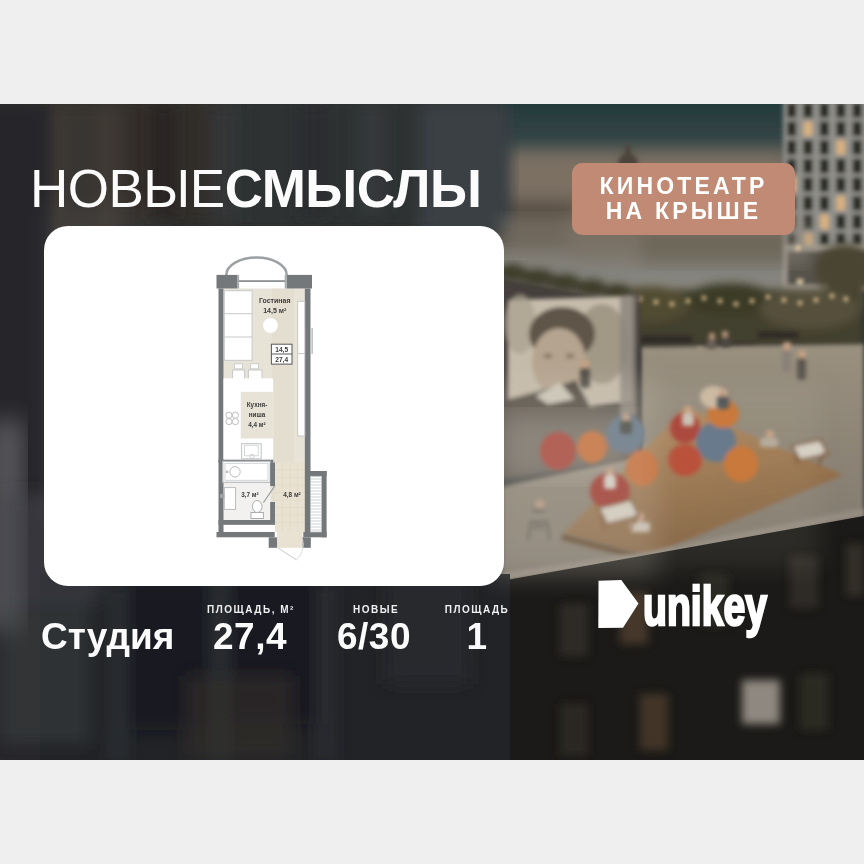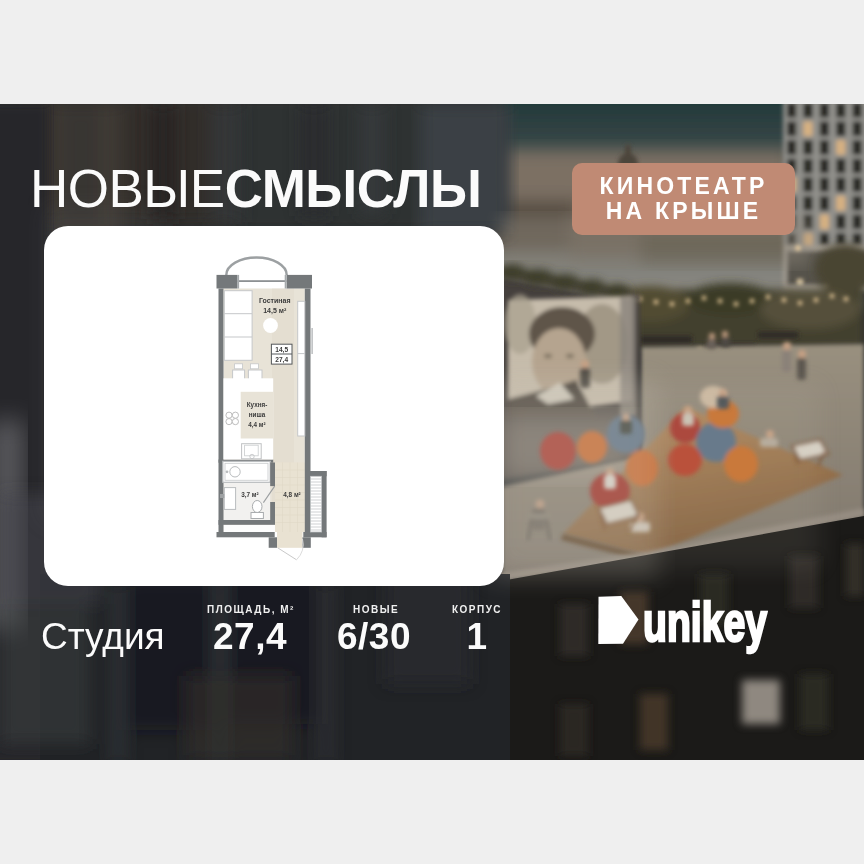--- a/index.html
+++ b/index.html
@@ -4,22 +4,22 @@
 <style>
 html,body{margin:0;padding:0;width:864px;height:864px;background:#efefef;overflow:hidden}
 body{position:relative;font-family:"Liberation Sans",sans-serif}
 #photo{position:absolute;left:0;top:104px;width:864px;height:656px;overflow:hidden;background:#2b2e30}
 #title{position:absolute;left:30px;top:162px;width:470px;color:#fbfbfb;font-size:53px;line-height:54px;white-space:nowrap;letter-spacing:-0.5px;font-weight:400}
 #title b{font-weight:700}
 #badge{position:absolute;left:572px;top:163px;width:223px;height:72px;background:#c08a74;border-radius:10px;color:#fff;text-align:center;font-weight:700;font-size:23px;line-height:25px;padding-top:11px;box-sizing:border-box;letter-spacing:3.2px}
 #card{position:absolute;left:44px;top:226px;width:460px;height:360px;background:#fff;border-radius:24px}
 .lbl{position:absolute;top:604px;color:#f0f0f0;font-size:10px;font-weight:700;letter-spacing:1.5px;transform:translateX(-50%);white-space:nowrap}
 .val{position:absolute;top:616px;color:#fbfbfb;font-size:37px;font-weight:700;transform:translateX(-50%);white-space:nowrap;letter-spacing:0.5px}
-#studio{position:absolute;left:41px;top:616px;color:#fbfbfb;font-size:37px;font-weight:400;letter-spacing:0px}
-#ulogo{position:absolute;left:596px;top:592px}
+#studio{position:absolute;left:41px;top:616px;color:#fbfbfb;font-size:37px;font-weight:700;letter-spacing:0px}
+#ulogo{position:absolute;left:596px;top:576px}
 </style>
 </head>
 <body>
 
 <div id="photo">
 <svg width="864" height="656" viewBox="0 0 864 656">
 <defs>
 <linearGradient id="sky" x1="0" y1="0" x2="0" y2="1">
 <stop offset="0" stop-color="#1f3638"></stop>
           <stop offset="0.4" stop-color="#4a5452"></stop>
@@ -466,21 +466,21 @@
 <div id="studio">Студия</div>
 
 <div class="lbl" style="left:251px">ПЛОЩАДЬ, М²</div>
 
 <div class="val" style="left:250px">27,4</div>
 
 <div class="lbl" style="left:376px">НОВЫЕ</div>
 
 <div class="val" style="left:374px">6/30</div>
 
-<div class="lbl" style="left:477px">КОРПУС</div>
+<div class="lbl" style="left:477px">ПЛОЩАДЬ</div>
 
 <div class="val" style="left:477px">1</div>
 
 <div id="ulogo">
 <svg width="190" height="64" viewBox="0 0 190 64">
 
 <polygon points="2.5,4.8 25.3,3.9 42.5,27.4 27,51.8 2.3,52" fill="#fff"></polygon>
 
 <text x="47" y="49" font-family="Liberation Sans, sans-serif" font-weight="bold" font-size="55" fill="#fff" stroke="#fff" stroke-width="2.6" textLength="124" lengthAdjust="spacingAndGlyphs">unikey</text>
 </svg>

